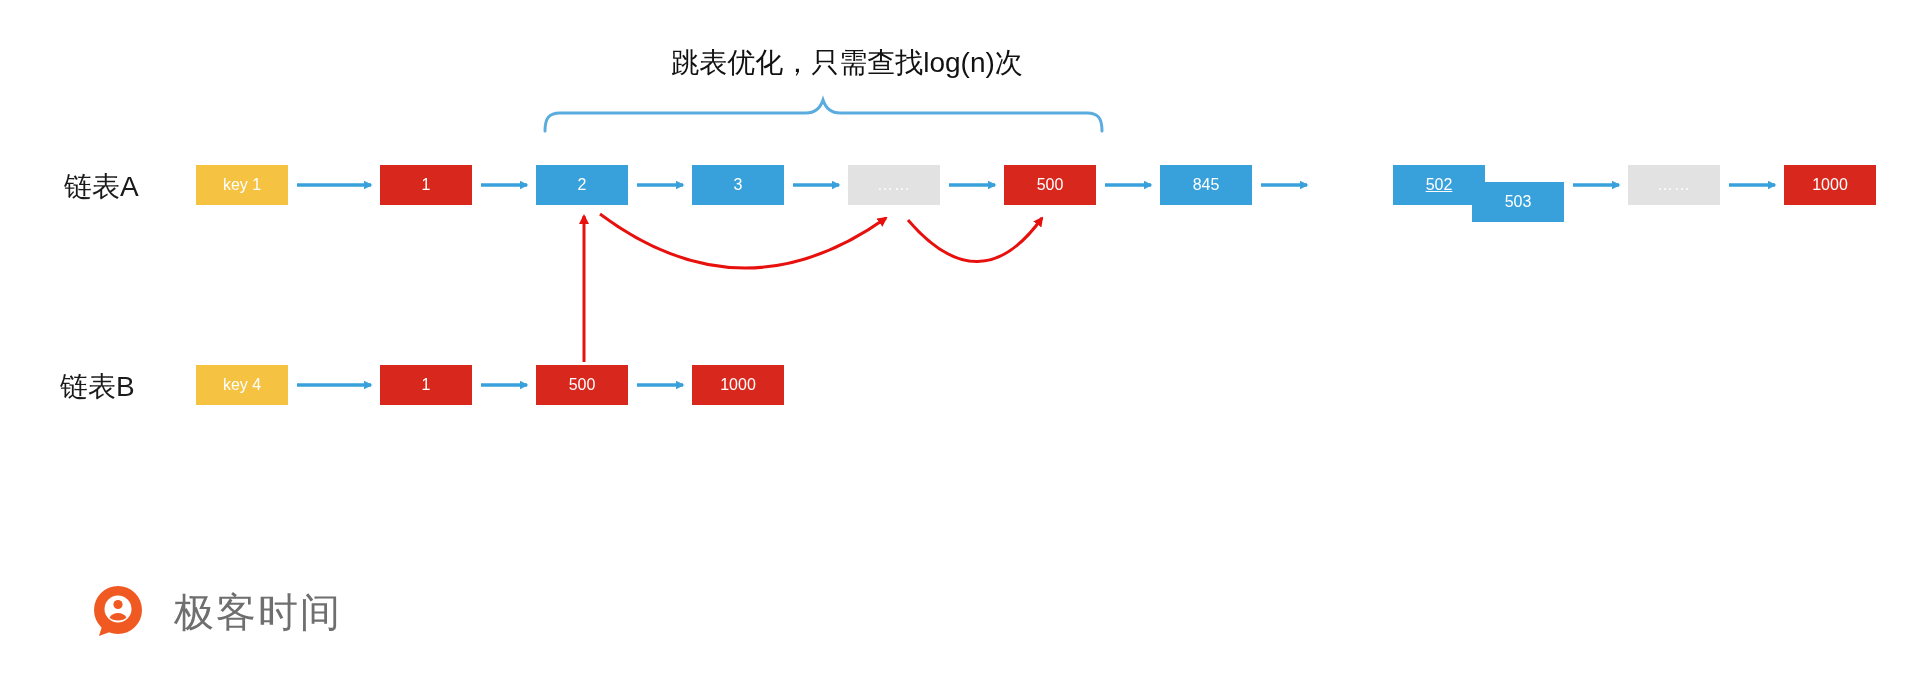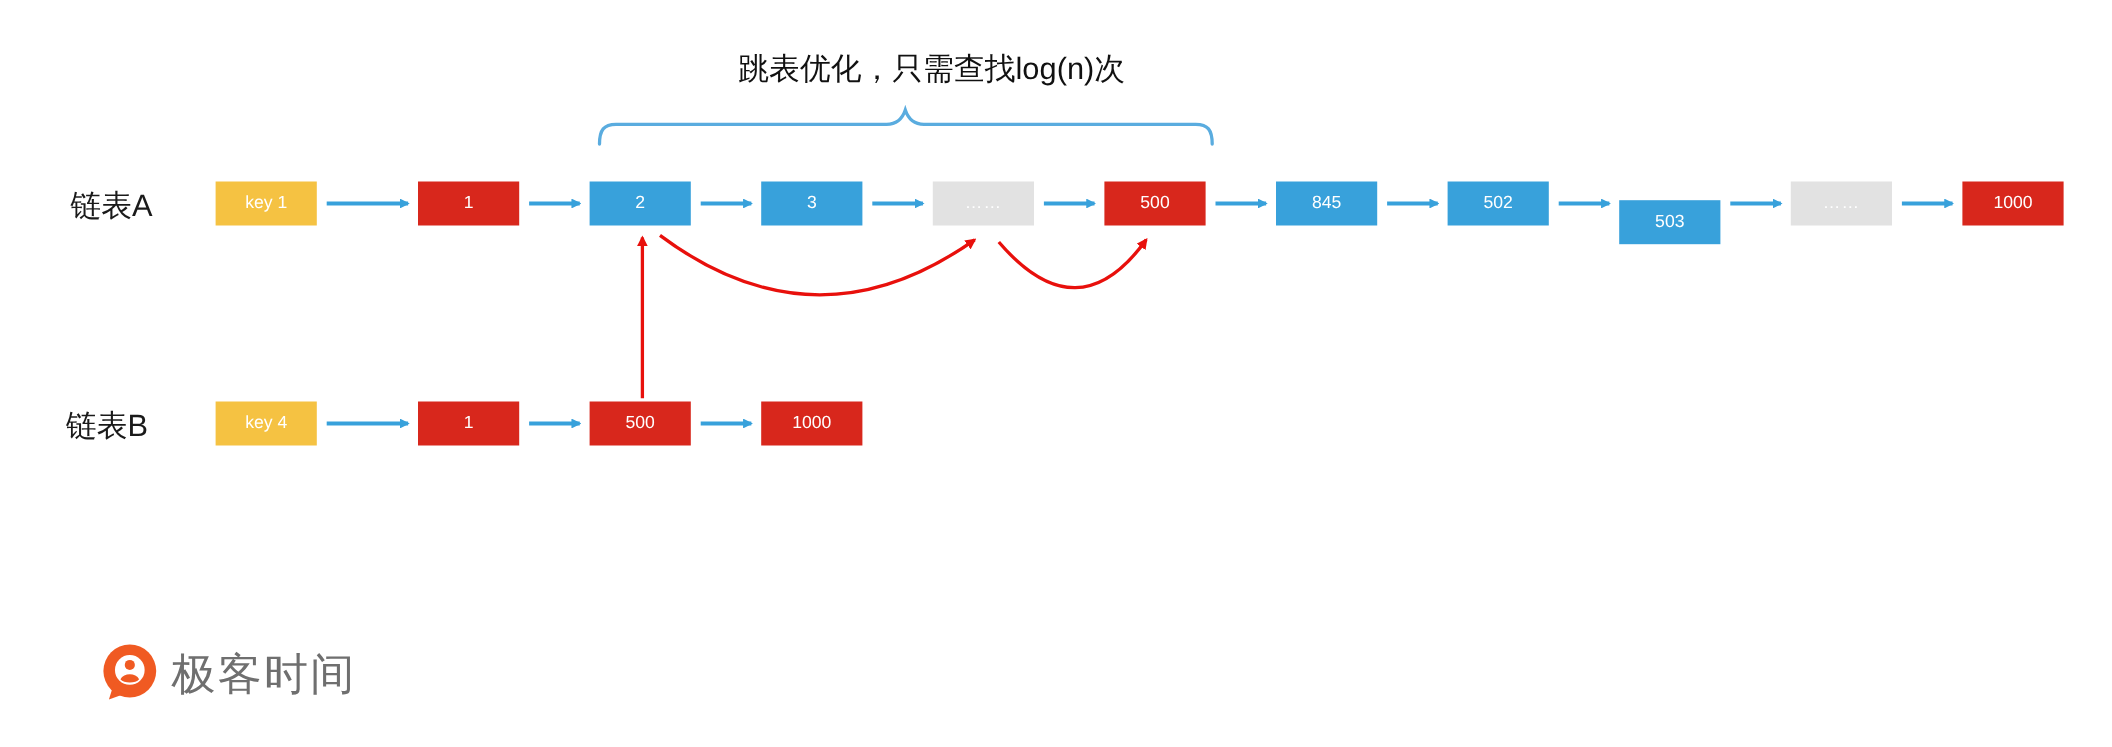--- a/index.html
+++ b/index.html
@@ -62,21 +62,21 @@
   .blue-arrow { stroke: var(--arrow_blue); stroke-width: 3.5; }
   .red-arrow  { stroke: var(--arrow_red);  stroke-width: 3; fill: none; }
   .brace      { stroke: var(--brace_blue); stroke-width: 3; fill: none; stroke-linecap: round; }
 
   .logo {
     position: absolute;
     left: 90px;
     top: 584px;
     display: flex;
     align-items: center;
-    gap: 10px;
+    gap: 28px;
   }
   .logo-text {
     font-size: 40px;
     color: var(--logo_text);
     letter-spacing: 2px;
     font-weight: 500;
   }
 </style>
 </head>
 <body>
@@ -121,21 +121,21 @@
   <div class="row-label label-b">链表B</div>
 
   <div id="nodes">
       <div class="node yellow" style="left: 196px; top: 165px;">key 1</div>
       <div class="node red" style="left: 380px; top: 165px;">1</div>
       <div class="node blue" style="left: 536px; top: 165px;">2</div>
       <div class="node blue" style="left: 692px; top: 165px;">3</div>
       <div class="node gray" style="left: 848px; top: 165px;">……</div>
       <div class="node red" style="left: 1004px; top: 165px;">500</div>
       <div class="node blue" style="left: 1160px; top: 165px;">845</div>
-      <div class="node blue" style="left: 1316px; top: 165px;">502</div>
+      <div class="node blue" style="left: 1393px; top: 165px; text-decoration: underline;">502</div>
       <div class="node blue" style="left: 1472px; top: 182px;">503</div>
       <div class="node gray" style="left: 1628px; top: 165px;">……</div>
       <div class="node red" style="left: 1784px; top: 165px;">1000</div>
       <div class="node yellow" style="left: 196px; top: 365px;">key 4</div>
       <div class="node red" style="left: 380px; top: 365px;">1</div>
       <div class="node red" style="left: 536px; top: 365px;">500</div>
       <div class="node red" style="left: 692px; top: 365px;">1000</div>
     </div>
 
   <div class="logo">

